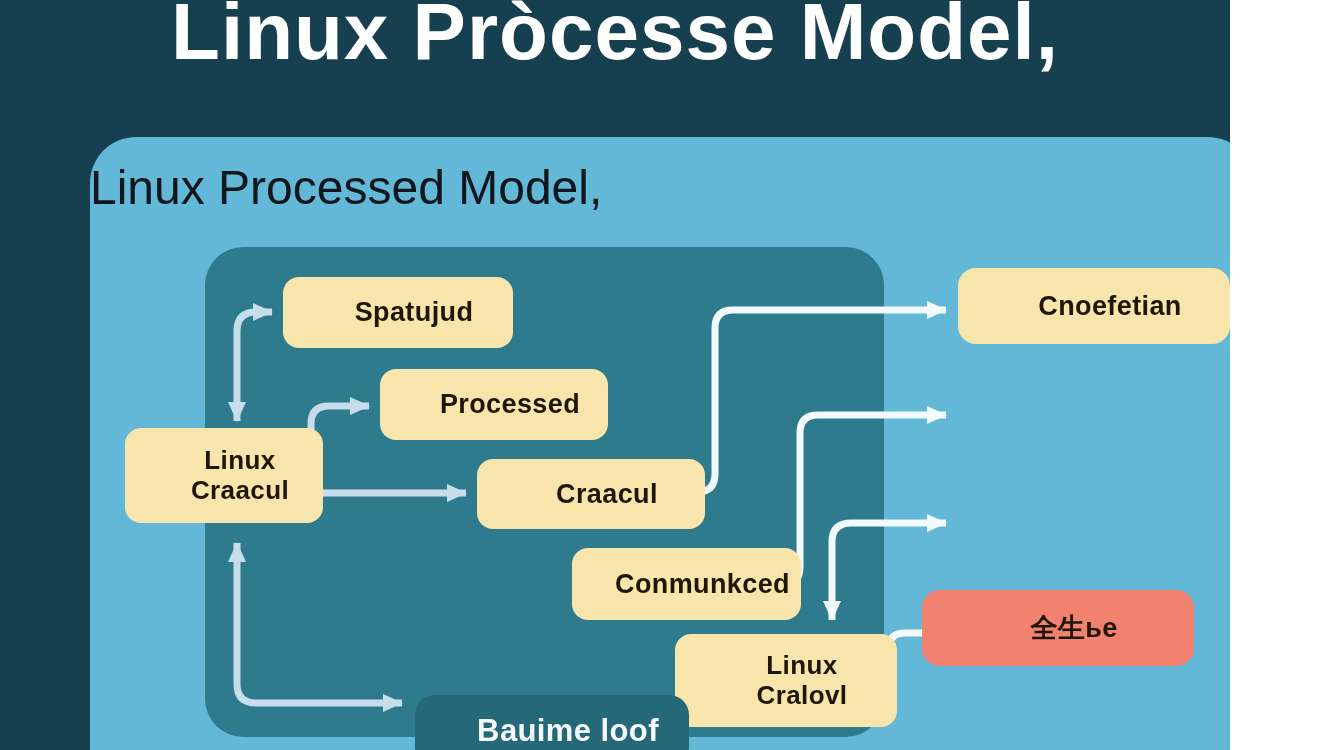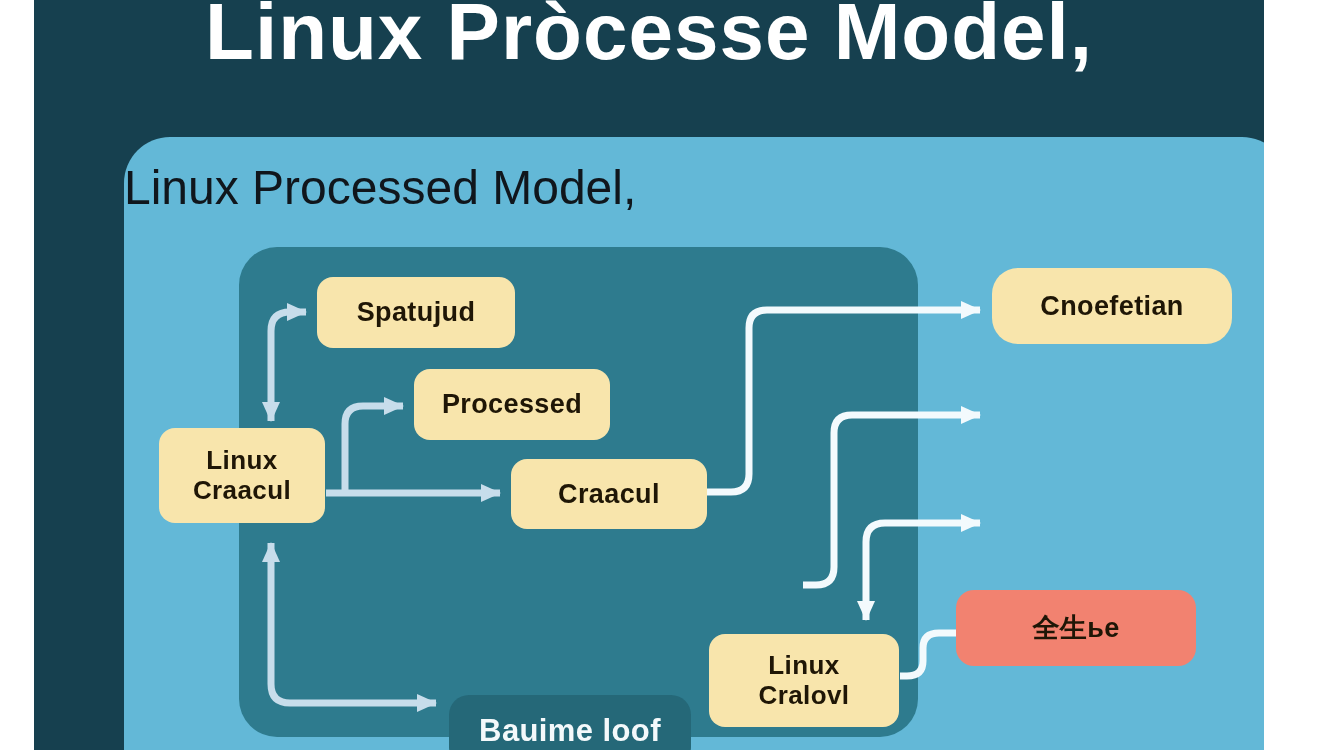--- a/index.html
+++ b/index.html
@@ -3,21 +3,20 @@
 <meta charset="utf-8">
 <style>
   html, body { margin: 0; padding: 0; }
   body { font-family: "Liberation Sans", sans-serif; }
   .canvas {
     position: relative;
     width: 1230px;
     height: 750px;
     overflow: hidden;
     background: #16404f;
-    margin-left: 34px;
   }
   .top-title {
     position: absolute;
     left: 0; right: 0;
     top: -8px;
     text-align: center;
     font-size: 80px;
     font-weight: 700;
     letter-spacing: 1px;
     color: #ffffff;
@@ -64,20 +63,21 @@
     justify-content: center;
     text-align: center;
     font-weight: 700;
     font-size: 27px;
     line-height: 1.12;
     color: #1f1606;
     border-radius: 16px;
     white-space: pre-line;
     letter-spacing: 0.4px;
     z-index: 10;
+    padding-left: 32px;
   }
   .cream  { background: #f8e5ac; }
   .salmon { background: #f28270; }
   .dark-node {
     background: #256878;
     color: #f4f9fb;
     font-size: 31px;
     border-radius: 20px;
   }
 </style>
@@ -129,25 +129,26 @@
 
   <div class="node cream" style="left:283px; top:277px; width:198px; height:71px;">Spatujud</div>
 
   <div class="node cream" style="left:380px; top:369px; width:196px; height:71px;">Processed</div>
 
   <div class="node cream" style="left:125px; top:428px; width:166px; height:95px; font-size:26px;">Linux
 Craacul</div>
 
   <div class="node cream" style="left:477px; top:459px; width:196px; height:70px;">Craacul</div>
 
+  <div class="node cream" style="left:572px; top:548px; width:197px; height:72px;">Conmunkced</div>
 
   <div class="node cream" style="left:675px; top:634px; width:190px; height:93px; font-size:26px;">Linux
 Cralovl</div>
 
   <div class="node dark-node" style="left:415px; top:695px; width:242px; height:72px;">Bauime loof</div>
 
-  <div class="node cream" style="left:958px; top:268px; width:240px; height:76px; border-radius:26px;">Cnoefetian</div>
+  <div class="node cream" style="left:958px; top:268px; width:240px; height:76px; border-radius:18px;">Cnoefetian</div>
 
 
 
   <div class="node salmon" style="left:922px; top:590px; width:240px; height:76px; border-radius:18px;">全生ье</div>
 
 </div>
 
 </body></html>

